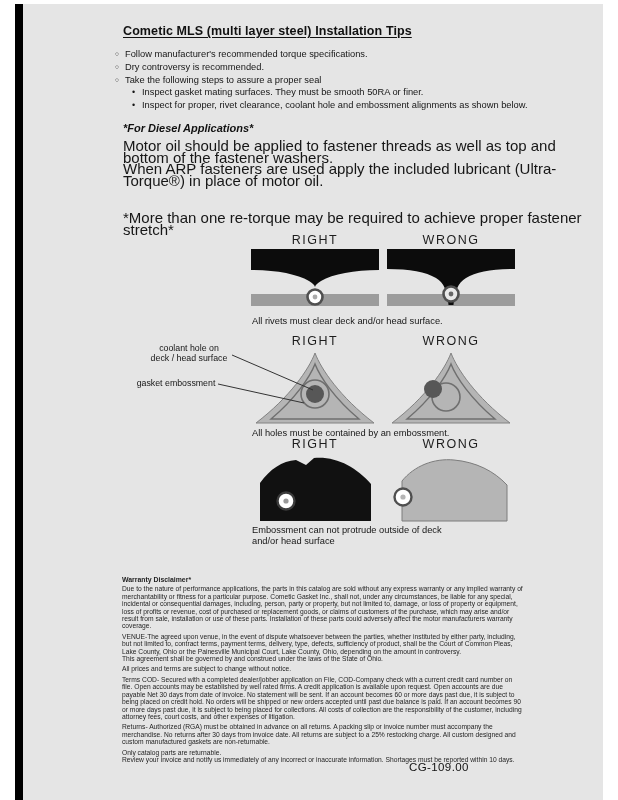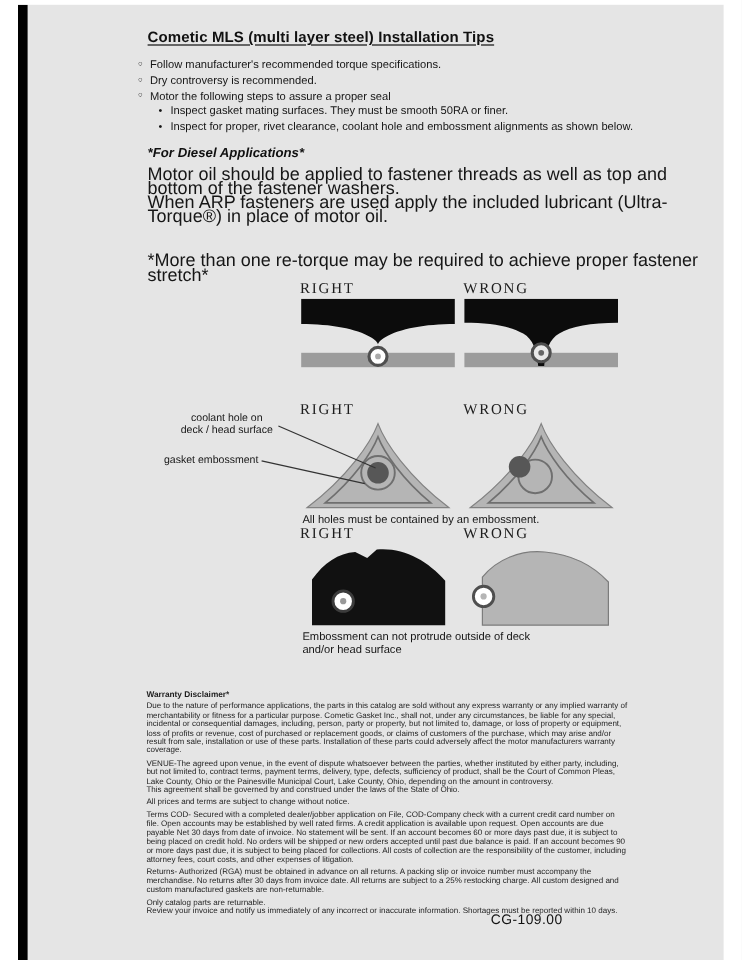--- a/index.html
+++ b/index.html
@@ -24,21 +24,21 @@
   .marker.dot  { font-size:9px;  line-height:12.4px; }
   .sub { margin-left:17px; }
   .sub .b-row { line-height:12.2px; }
 
   .h2 { position:absolute; left:108px; top:118px; font-size:11px; font-weight:bold;font-style:italic; }
   .text-block { position:absolute; left:108px; font-size:15px; line-height:11.6px; white-space:pre-line; color:#161616; }
   .p1 { top:136px; }
   .p2 { top:168px; }
   .note { top:208px; }
 
-  .dg-label { position:absolute; width:130px; text-align:left; font-size:12.5px; letter-spacing:1.5px; color:#1d1d1d;font-family:Liberation Serif, serif; }
+  .dg-label { position:absolute; width:130px; text-align:center; font-size:12.5px; letter-spacing:1.5px; color:#1d1d1d; }
   .panel { position:absolute; width:130px; }
   .caption { position:absolute; left:237px; font-size:9.3px; color:#161616; white-space:pre-line; line-height:11.4px; }
   .callout { position:absolute; font-size:8.8px; line-height:10.4px; text-align:center; white-space:pre-line; color:#161616; }
   .lines-overlay { position:absolute; left:0; top:0; width:618px; height:800px; pointer-events:none; }
 
   .disclaimer { position:absolute; left:107px; top:572px; width:402px; font-size:6.7px; line-height:7.4px; color:#1e1e1e; }
   .disclaimer .dh { font-size:6.9px; font-weight:bold; margin-bottom:2px; }
   .disclaimer p { margin-bottom:3px; white-space:pre-line; }
 
   .footer-code { position:absolute; left:394px; top:757px; font-size:11.5px; letter-spacing:0.4px; color:#111; }
@@ -55,21 +55,21 @@
     <div class="b-row">
       <span class="marker circ">○</span>
       <span>Follow manufacturer's recommended torque specifications.</span>
     </div>
     <div class="b-row">
       <span class="marker circ">○</span>
       <span>Dry controversy is recommended.</span>
     </div>
     <div class="b-row">
       <span class="marker circ">○</span>
-      <span>Motor the following steps to assure a proper seal</span>
+      <span>Take the following steps to assure a proper seal</span>
     </div>
     <div class="sub">
       <div class="b-row">
         <span class="marker dot">•</span>
         <span>Inspect gasket mating surfaces.  They must be smooth 50RA or finer.</span>
       </div>
       <div class="b-row">
         <span class="marker dot">•</span>
         <span>Inspect for proper, rivet clearance, coolant hole and embossment alignments as shown below.</span>
       </div>
@@ -92,20 +92,21 @@
     </svg>
   </div>
   <div class="panel" style="left:371px; top:245px;">
     <svg width="130" height="64" viewBox="0 0 130 64">
       <rect x="1" y="45" width="128" height="12" fill="#9c9c9c"></rect>
       <path d="M1,0 H129 V20 C106,20 90,23 80,29 C72,33.5 68.5,43 67.5,56 L62.5,56 C61.5,43 58,33.5 50,29 C40,23 24,20 1,20 Z" fill="#0c0c0c"></path>
       <circle cx="65" cy="45" r="7.5" fill="#e8e8e8" stroke="#4f4f4f" stroke-width="2.6"></circle>
       <circle cx="65" cy="45" r="2.4" fill="#666666"></circle>
     </svg>
   </div>
+  <div class="caption" style="top:312px;">All rivets must clear deck and/or head surface.</div>
 
   <div class="dg-label" style="left:235px; top:330px;">RIGHT</div>
   <div class="dg-label" style="left:371px; top:330px;">WRONG</div>
   <div class="panel" style="left:235px; top:345px;">
     <svg width="130" height="78" viewBox="0 0 130 78">
       <path d="M65,4 C71,20 90,48 124,74 L6,74 C40,48 59,20 65,4 Z" fill="#b5b5b5" stroke="#828282" stroke-width="1"></path>
       <path d="M65,15 C70,28 85,50 109,70 L21,70 C45,50 60,28 65,15 Z" fill="none" stroke="#6f6f6f" stroke-width="1.4"></path>
       <circle cx="65" cy="45" r="14" fill="none" stroke="#6f6f6f" stroke-width="1.6"></circle>
       <circle cx="65" cy="45" r="9" fill="#575757"></circle>
     </svg>

